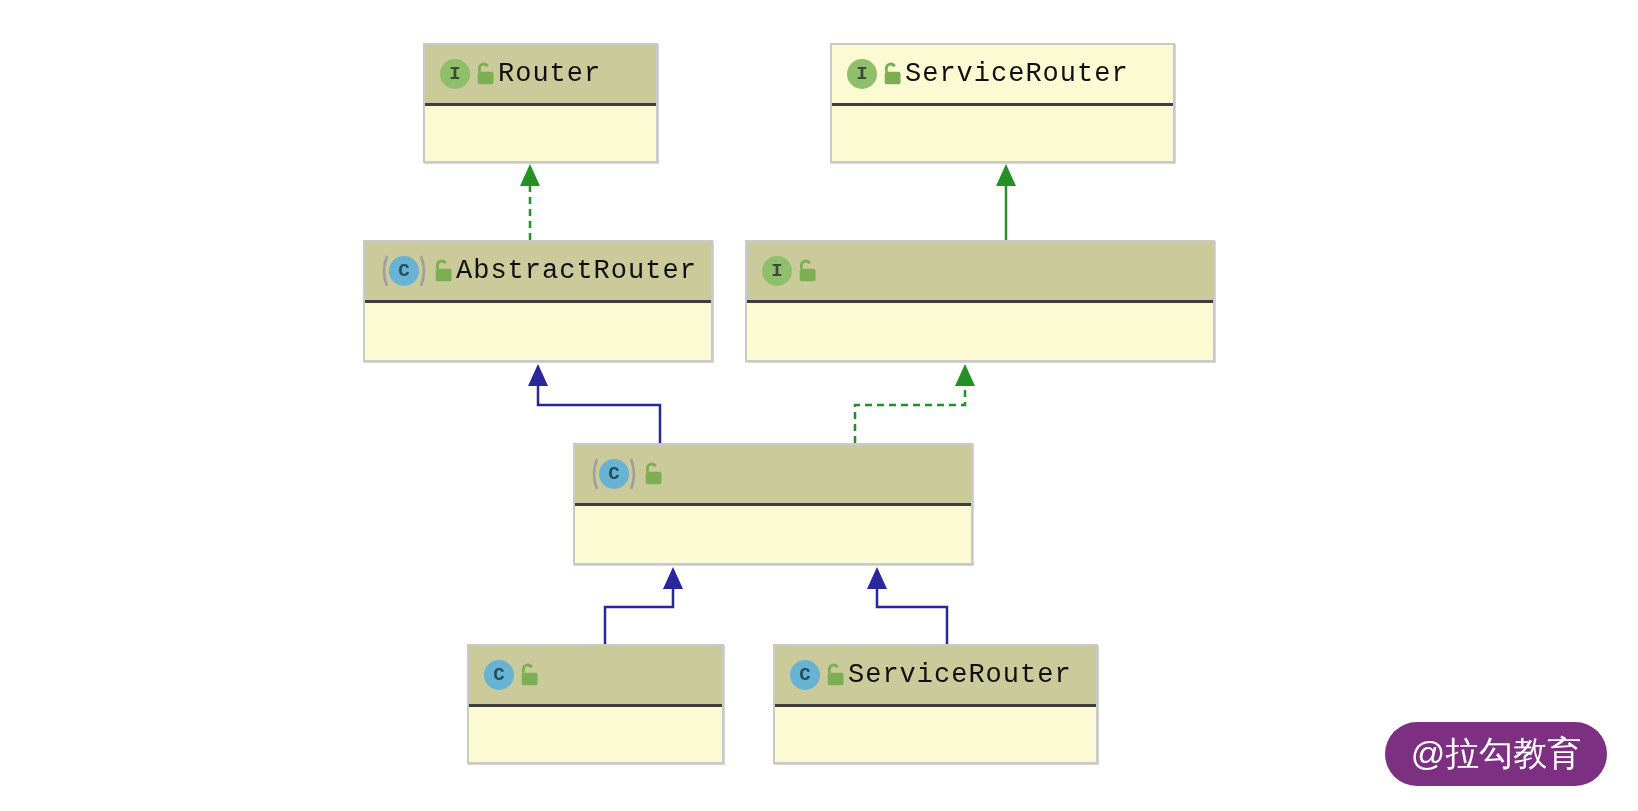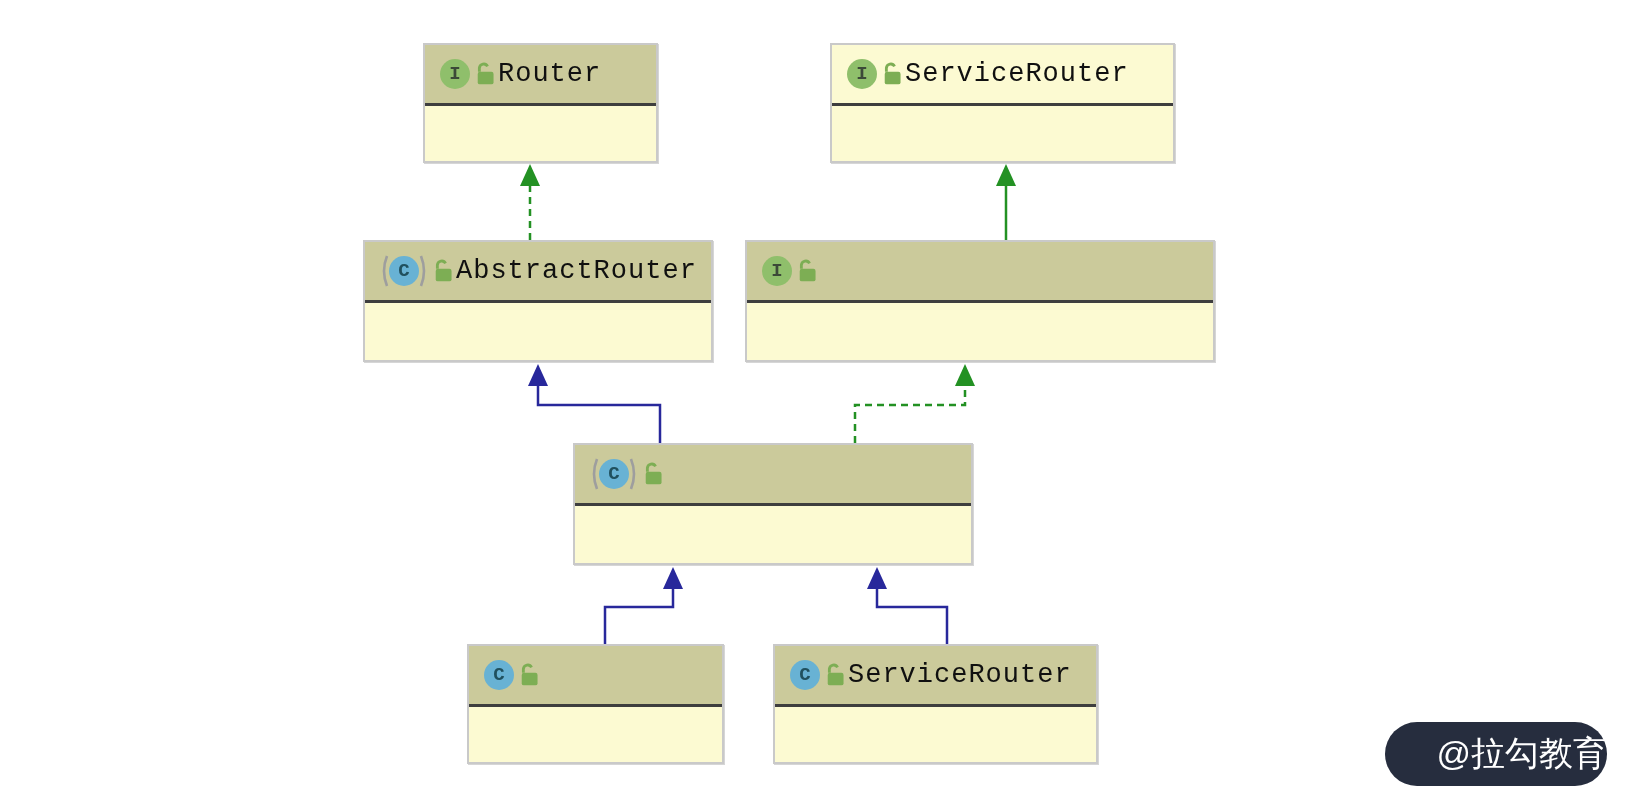--- a/index.html
+++ b/index.html
@@ -29,22 +29,22 @@
     display:flex;align-items:center;justify-content:center;
     font-size:19px;font-weight:bold;
   }
   .badge.badge-i{background:#8fbf6b;color:#3c4a38;}
   .badge.badge-c{background:#68b2d4;color:#20505e;}
   .paren{display:inline-flex;align-items:center;}
   .lock{margin-left:6px;display:inline-flex;align-items:center;}
   .arrow-layer{position:absolute;left:0;top:0;pointer-events:none;}
   .watermark{
     position:absolute;left:1385px;top:722px;width:222px;height:64px;
-    background:#0f172a;border-radius:32px;display:flex;align-items:center;
-    justify-content:flex-end;color:#ffffff;font-size:34px;
+    background:#701a75;border-radius:32px;display:flex;align-items:center;
+    justify-content:center;color:#ffffff;font-size:34px;
     font-family:"Liberation Sans","DejaVu Sans",sans-serif;opacity:0.9;
   }
 </style>
 </head>
 <body>
 
 <div class="canvas">
 
   <svg class="arrow-layer" width="1638" height="811" viewBox="0 0 1638 811">
 

